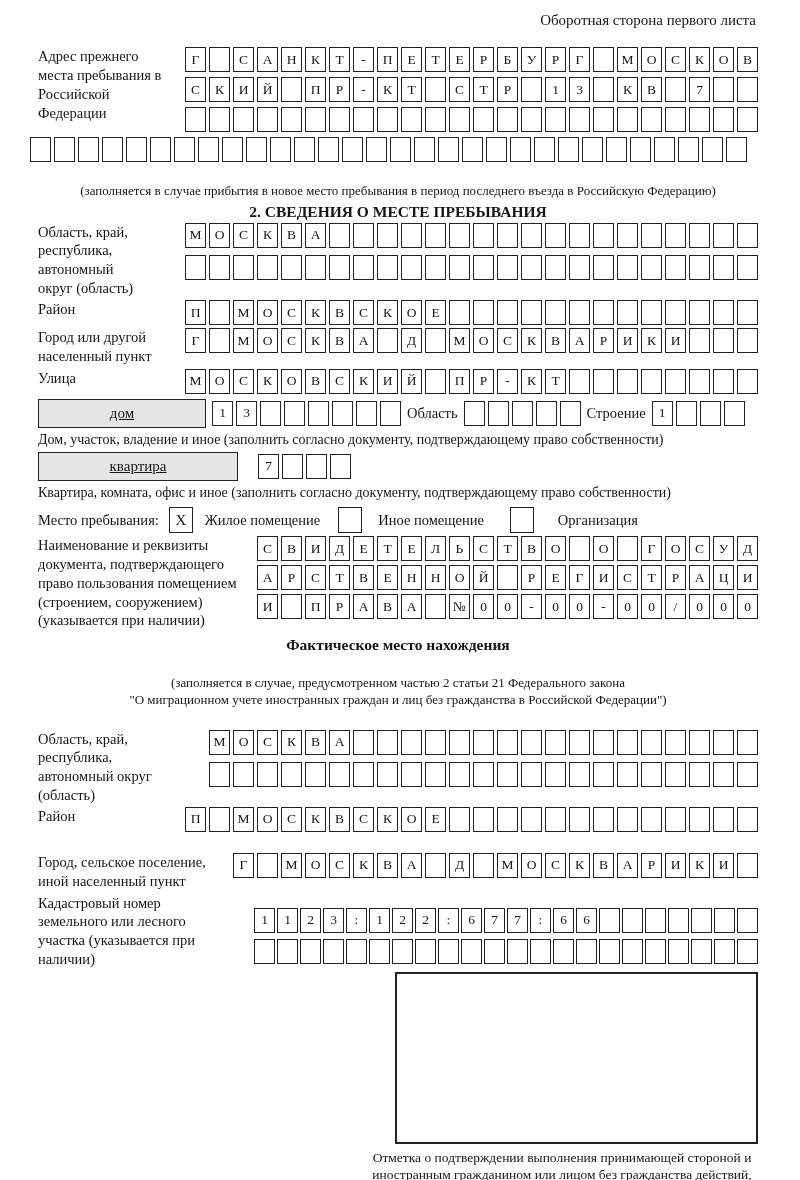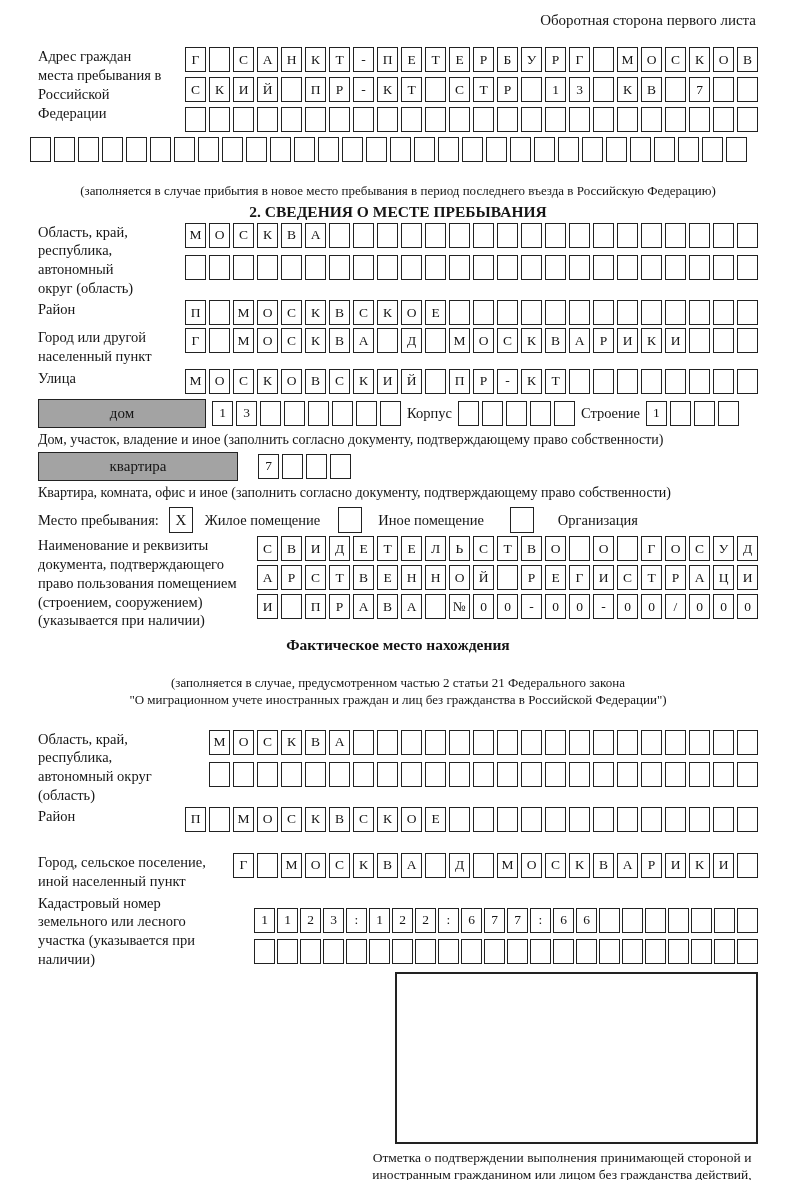--- a/index.html
+++ b/index.html
@@ -18,41 +18,41 @@
   .cbox{box-sizing:border-box;flex:0 0 auto;width:21px;height:25px;border:1.6px solid #222;
         display:inline-flex;align-items:center;justify-content:center;
         font-size:13.5px;font-weight:400;background:#fff;}
   .fullrow{margin-left:-8px;}
 
   .caption{font-size:13px;text-align:center;line-height:1.28;}
   .subnote{font-size:14px;line-height:1.3;}
   .sec-title{font-weight:bold;font-size:15.5px;text-align:center;}
 
   .widebox{box-sizing:border-box;border:1.6px solid #222;height:29px;display:flex;
-           align-items:center;justify-content:center;font-size:15px;background:#a3a3a3;flex:0 0 auto;}
+           align-items:center;justify-content:center;font-size:15px;background:#e5e5e5;flex:0 0 auto;text-decoration:underline;}
   .inline-lbl{font-size:14.5px;align-self:center;flex:0 0 auto;}
 
   .chk{box-sizing:border-box;width:24px;height:26px;border:1.6px solid #222;display:inline-flex;
        align-items:center;justify-content:center;font-size:15px;flex:0 0 auto;}
 
   .stamp-box{box-sizing:border-box;border:2px solid #222;width:363px;height:172px;margin-left:auto;background:#fff;}
   .stamp-note{width:392px;margin-left:auto;text-align:center;font-size:13.5px;line-height:1.28;}
 
   .mt2{margin-top:2px;}.mt3{margin-top:3px;}.mt4{margin-top:21px;}.mt5{margin-top:5px;}
   .mt6{margin-top:6px;}.mt18{margin-top:18px;}
 </style>
 </head>
 <body>
 
 <div class="page">
 
   <div class="hdr-note">Оборотная сторона первого листа</div>
 
   <div class="field mt18">
-    <div class="flabel" style="width:130px;">Адрес граждан места пребывания в Российской Федерации</div>
+    <div class="flabel" style="width:130px;">Адрес прежнего места пребывания в Российской Федерации</div>
     <div class="fstack" style="gap:5px;">
       <div class="boxrow">
           <span class="cbox">Г</span>
           <span class="cbox"></span>
           <span class="cbox">С</span>
           <span class="cbox">А</span>
           <span class="cbox">Н</span>
           <span class="cbox">К</span>
           <span class="cbox">Т</span>
           <span class="cbox">-</span>
@@ -322,21 +322,21 @@
     <div class="boxrow">
         <span class="cbox">1</span>
         <span class="cbox">3</span>
         <span class="cbox"></span>
         <span class="cbox"></span>
         <span class="cbox"></span>
         <span class="cbox"></span>
         <span class="cbox"></span>
         <span class="cbox"></span>
       </div>
-    <div class="inline-lbl">Корпус</div>
+    <div class="inline-lbl">Область</div>
     <div class="boxrow">
         <span class="cbox"></span>
         <span class="cbox"></span>
         <span class="cbox"></span>
         <span class="cbox"></span>
         <span class="cbox"></span>
       </div>
     <div class="inline-lbl">Строение</div>
     <div class="boxrow">
         <span class="cbox">1</span>

